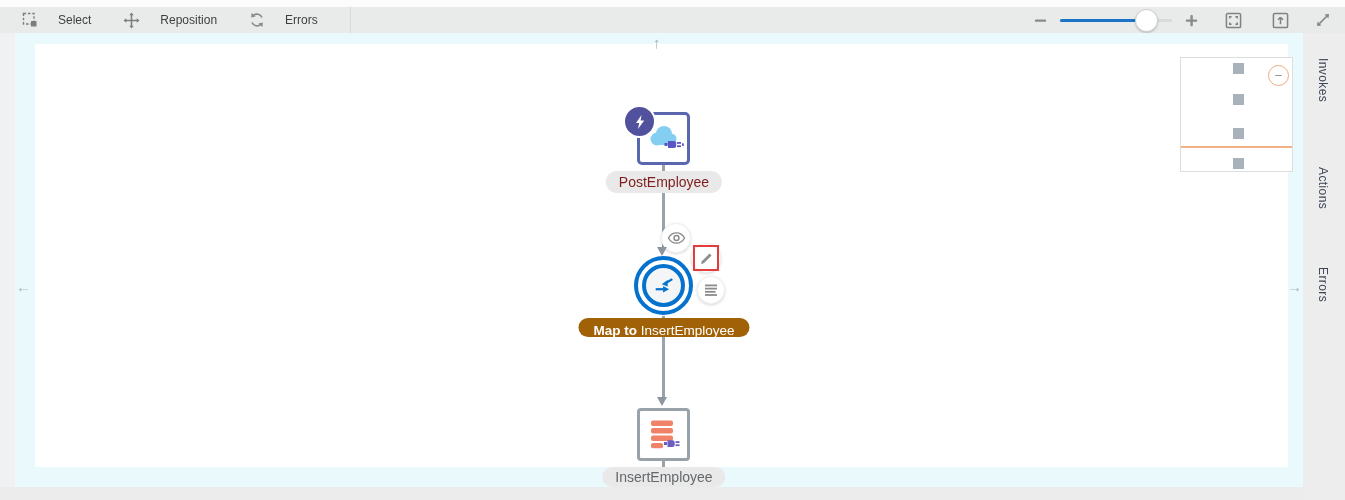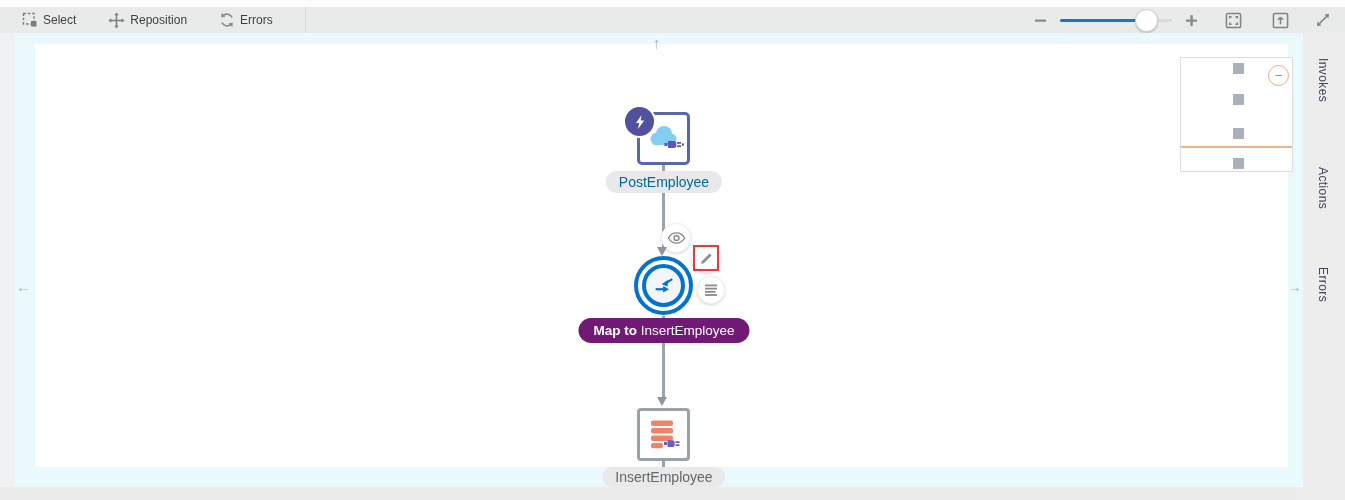--- a/index.html
+++ b/index.html
@@ -4,21 +4,21 @@
 <style>
   * { margin:0; padding:0; box-sizing:border-box; }
   body { font-family:"Liberation Sans", sans-serif; background:#fff; }
   .page { position:relative; width:1345px; height:500px; background:#f0f1f3; overflow:hidden; }
 
   .top-strip { position:absolute; left:0; top:0; width:100%; height:7px; background:#fcfcfd; }
 
   
   .toolbar { position:absolute; left:0; top:7px; width:100%; height:26px; background:#e9eaea; display:flex; align-items:center; }
   .tb-left { display:flex; align-items:center; margin-left:20px; height:100%; }
-  .tb-btn { display:flex; align-items:center; gap:5px; border:none; background:transparent; height:100%; font-family:inherit;
+  .tb-btn { display:flex; align-items:center; gap:20px; border:none; background:transparent; height:100%; font-family:inherit;
             font-size:12px; color:#3f3f3f; cursor:pointer; padding:0 2px; }
   .tb-btn + .tb-btn { margin-left:28px; }
   .tb-divider { width:1px; height:26px; background:#d8d8d8; margin-left:30px; }
   .tb-right { margin-left:auto; display:flex; align-items:center; padding-right:14px; height:100%; }
   .icon-btn { border:none; background:transparent; cursor:pointer; display:flex; align-items:center; justify-content:center; padding:0; }
   .zoom-slider { position:relative; width:112px; height:23px; margin:0 12px 0 12px; cursor:pointer; }
   .zs-track { position:absolute; left:0; right:0; top:10px; height:3px; background:#d9dadb; border-radius:2px; }
   .zs-fill  { position:absolute; left:0; top:10px; height:3px; width:78%; background:#1b74c5; border-radius:2px; }
   .zs-thumb { position:absolute; top:0; left:calc(78% - 12px); width:23px; height:23px; background:#fff;
               border:1px solid #cfcfcf; border-radius:50%; box-shadow:0 1px 2px rgba(0,0,0,.18); } .mr26 { margin-right:26px; } .mr30 { margin-right:30px; }
@@ -34,24 +34,24 @@
 
   
   .sq-node { position:absolute; width:53px; height:53px; background:#fff; border-radius:5px; cursor:pointer; z-index:3;
              display:flex; align-items:center; justify-content:center; }
   .trigger-node { border:3px solid #5a66ad; }
   .invoke-node  { border:3px solid #99a2a8; border-radius:4px; }
   .badge { position:absolute; width:33px; height:33px; border-radius:50%; background:#51519e; border:2px solid #fff;
            display:flex; align-items:center; justify-content:center; z-index:5; }
 
   .pill { position:absolute; transform:translateX(-50%); background:#e9e9e9; border-radius:12px; padding:0 13px;
-          font-size:14px; line-height:22px; height:22px; color:#0369a1; white-space:nowrap; z-index:6; }
+          font-size:14px; line-height:22px; height:22px; color:#7f1d1d; white-space:nowrap; z-index:6; }
   .pill-insert { height:20px; line-height:20px; color:#63686c; }
-  .pill-blue { position:absolute; transform:translateX(-50%); background:#701a75; border-radius:13px; padding:0 15px;
-               font-size:13.5px; line-height:25px; height:25px; color:#fff; white-space:nowrap; z-index:7; cursor:pointer; }
+  .pill-blue { position:absolute; transform:translateX(-50%); background:#a16207; border-radius:13px; padding:0 15px;
+               font-size:13.5px; line-height:25px; height:19px; color:#fff; white-space:nowrap; z-index:7; cursor:pointer; }
   .pill-blue b { font-weight:bold; }
 
   
   .mapper-outer { position:absolute; width:59px; height:59px; border-radius:50%; border:4px solid #0572ce; background:#fff;
                   display:flex; align-items:center; justify-content:center; z-index:5; cursor:pointer; }
   .mapper-inner { width:43px; height:43px; border-radius:50%; border:4px solid #0572ce; background:#f4f5f6;
                   display:flex; align-items:center; justify-content:center; }
   .action-circle { position:absolute; background:#fff; border-radius:50%; border:1px solid #f1f1f1;
                    box-shadow:0 1px 3px rgba(0,0,0,.16); display:flex; align-items:center; justify-content:center;
                    z-index:3; cursor:pointer; }

